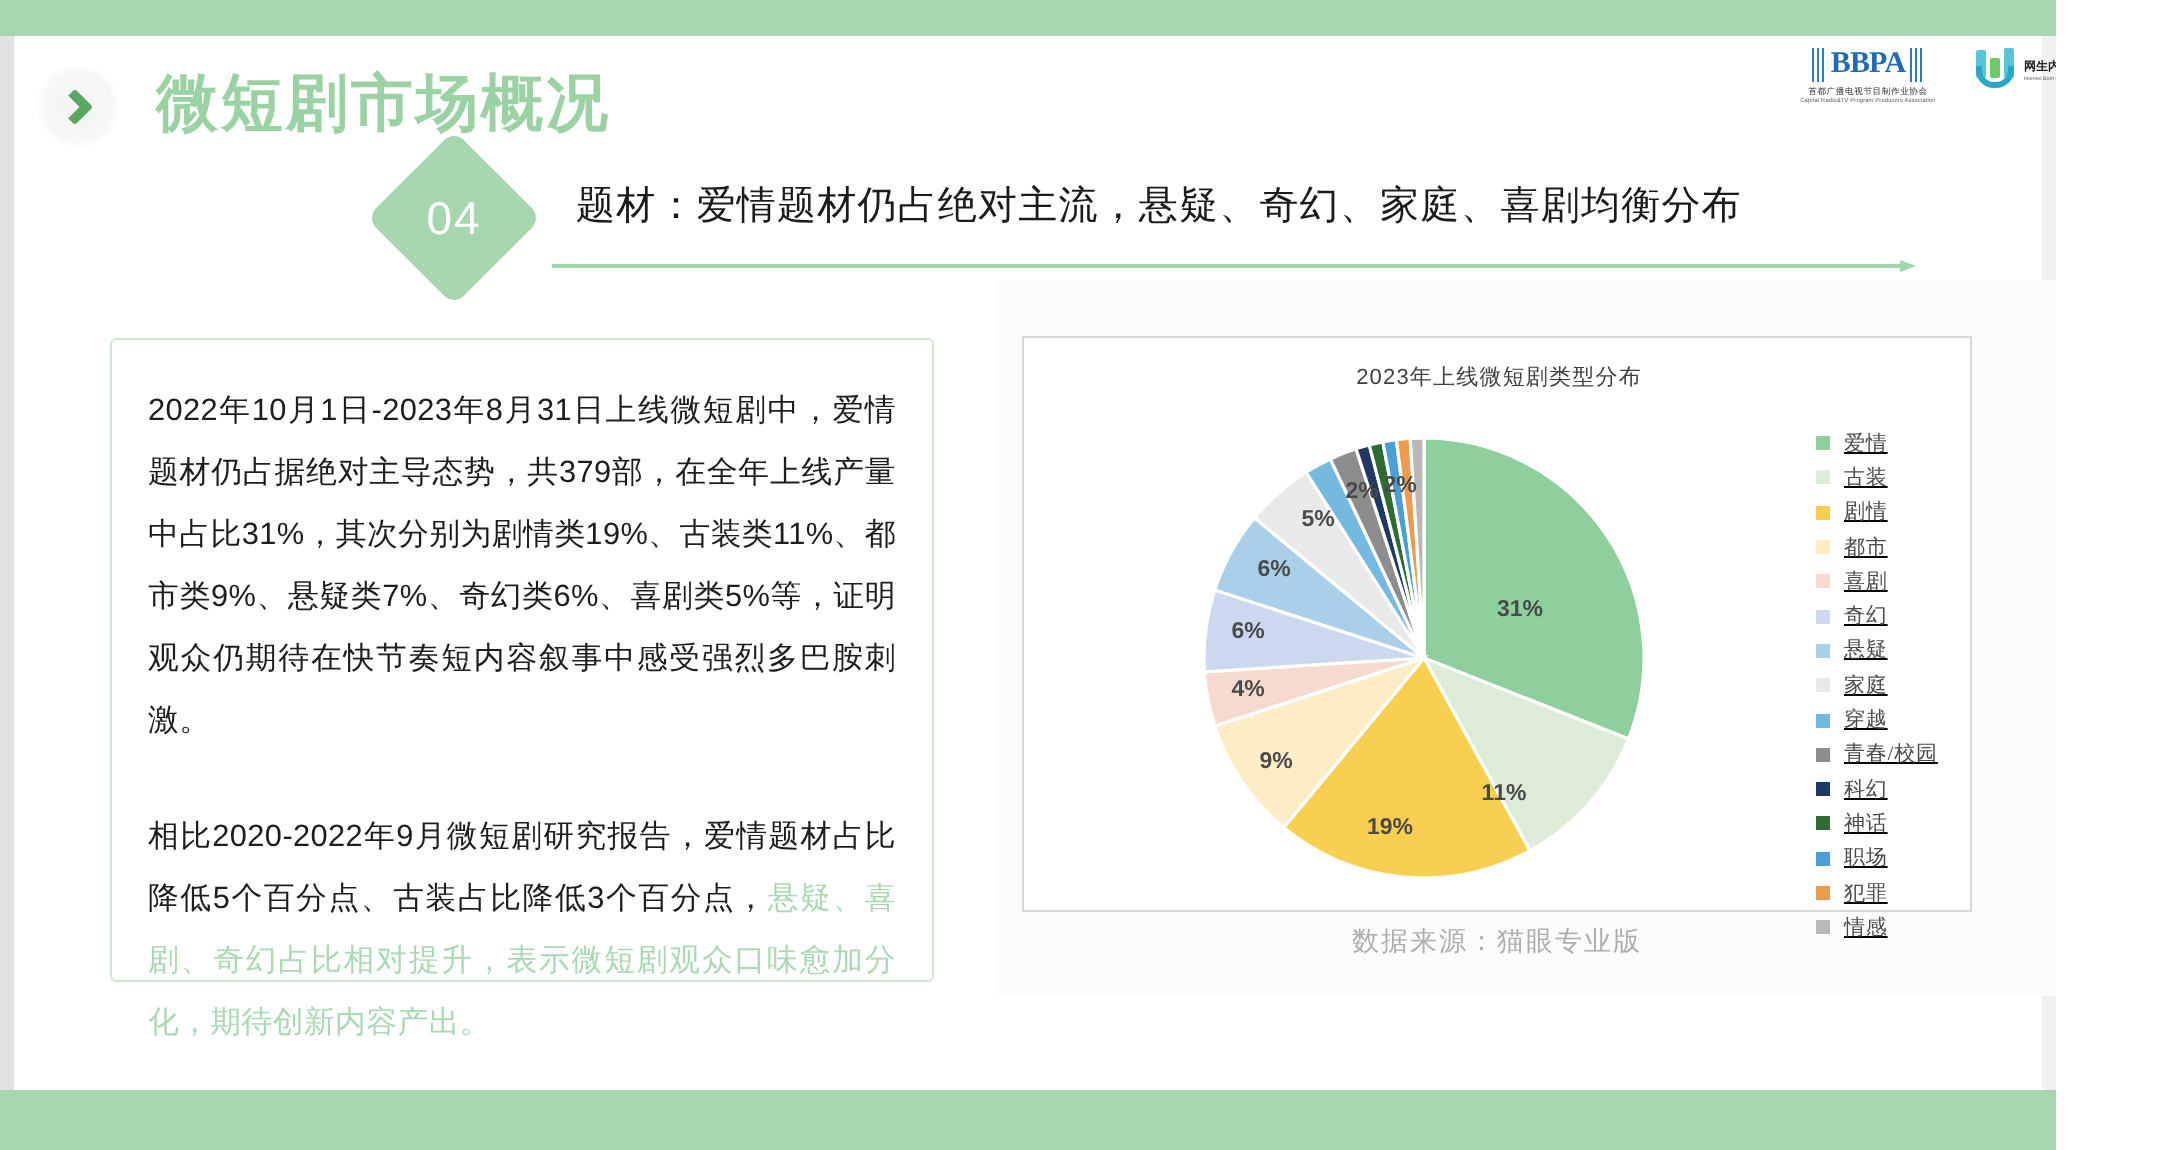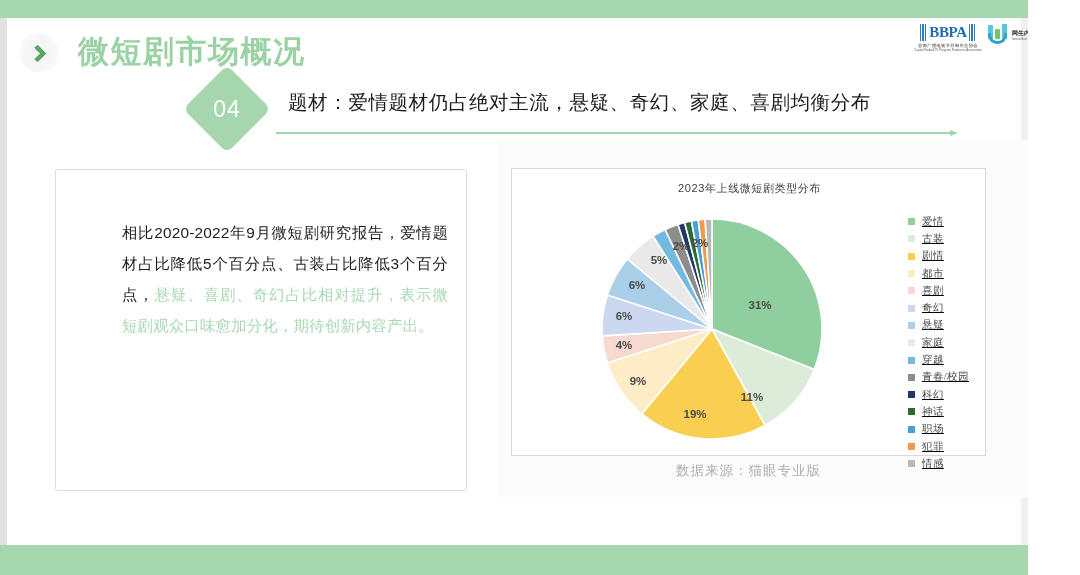--- a/index.html
+++ b/index.html
@@ -44,21 +44,21 @@
     transform: rotate(45deg); margin-left: -3px;
     border-radius: 2px;
   }
   .page-title {
     position: absolute; left: 78px; top: 11px;
     font-size: 31px; font-weight: bold; color: #9ad2a3;
     letter-spacing: 1.5px; line-height: 46px;
   }
 
   
-  .logos { position: absolute; right: 14px; top: 4px; display: flex; align-items: flex-start; }
+  .logos { position: absolute; right: 14px; top: 4px; display: flex; gap: 14px; align-items: flex-start; }
   .logo-bbpa { width: 78px; text-align: center; }
   .bbpa-mark {
     display: flex; align-items: center; justify-content: center; gap: 2px;
     height: 20px;
   }
   .bbpa-bars {
     display: inline-block; width: 7px; height: 17px;
     background: repeating-linear-gradient(to right, #2f7cc0 0 1.2px, #ffffff 1.2px 2.4px);
   }
   .bbpa-text {
@@ -102,21 +102,21 @@
   
   .text-card {
     position: absolute; left: 55px; top: 169px; width: 412px; height: 322px;
     background: #ffffff; border: 1px solid #cfe6d3; border-radius: 3px;
     padding: 20px 18px 0 18px;
   }
   .para {
     font-size: 15.4px; color: #1d1d1d; line-height: 31px; letter-spacing: 0.2px;
     text-align: justify;
   }
-  .para.p2 { margin-top: 27px; margin-left: 48px; }
+  .para.p2 { margin-top: 27px; }
   .soft { color: #a9d9b2; }
 
   
   .chart-panel {
     position: absolute; left: 497px; top: 140px; width: 562px; height: 358px;
     background: #fcfcfc; border-radius: 4px;
   }
   .chart-card {
     position: absolute; left: 14px; top: 28px; width: 475px; height: 288px;
     background: #ffffff; border: 1px solid #d8d8d8;
@@ -190,20 +190,21 @@
     <div class="badge"></div>
     <div class="badge-num">04</div>
     <div class="sub-text">题材：爱情题材仍占绝对主流，悬疑、奇幻、家庭、喜剧均衡分布</div>
     <div class="sub-rule">
       <div class="ln"></div>
         <div class="ar"></div>
     </div>
   </div>
 
   <div class="text-card">
+    <div class="para">2022年10月1日-2023年8月31日上线微短剧中，爱情题材仍占据绝对主导态势，共379部，在全年上线产量中占比31%，其次分别为剧情类19%、古装类11%、都市类9%、悬疑类7%、奇幻类6%、喜剧类5%等，证明观众仍期待在快节奏短内容叙事中感受强烈多巴胺刺激。</div>
     <div class="para p2"><span>相比2020-2022年9月微短剧研究报告，爱情题材占比降低5个百分点、古装占比降低3个百分点，</span><span class="soft">悬疑、喜剧、奇幻占比相对提升，表示微短剧观众口味愈加分化，期待创新内容产出。</span></div>
   </div>
 
   <div class="chart-panel">
     <div class="chart-card">
       <div class="chart-title">2023年上线微短剧类型分布</div>
 
       <div class="pie-wrap">
         <svg class="pie-svg" width="224" height="224" viewBox="0 0 224 224">
           <g id="pie-slices-group">

